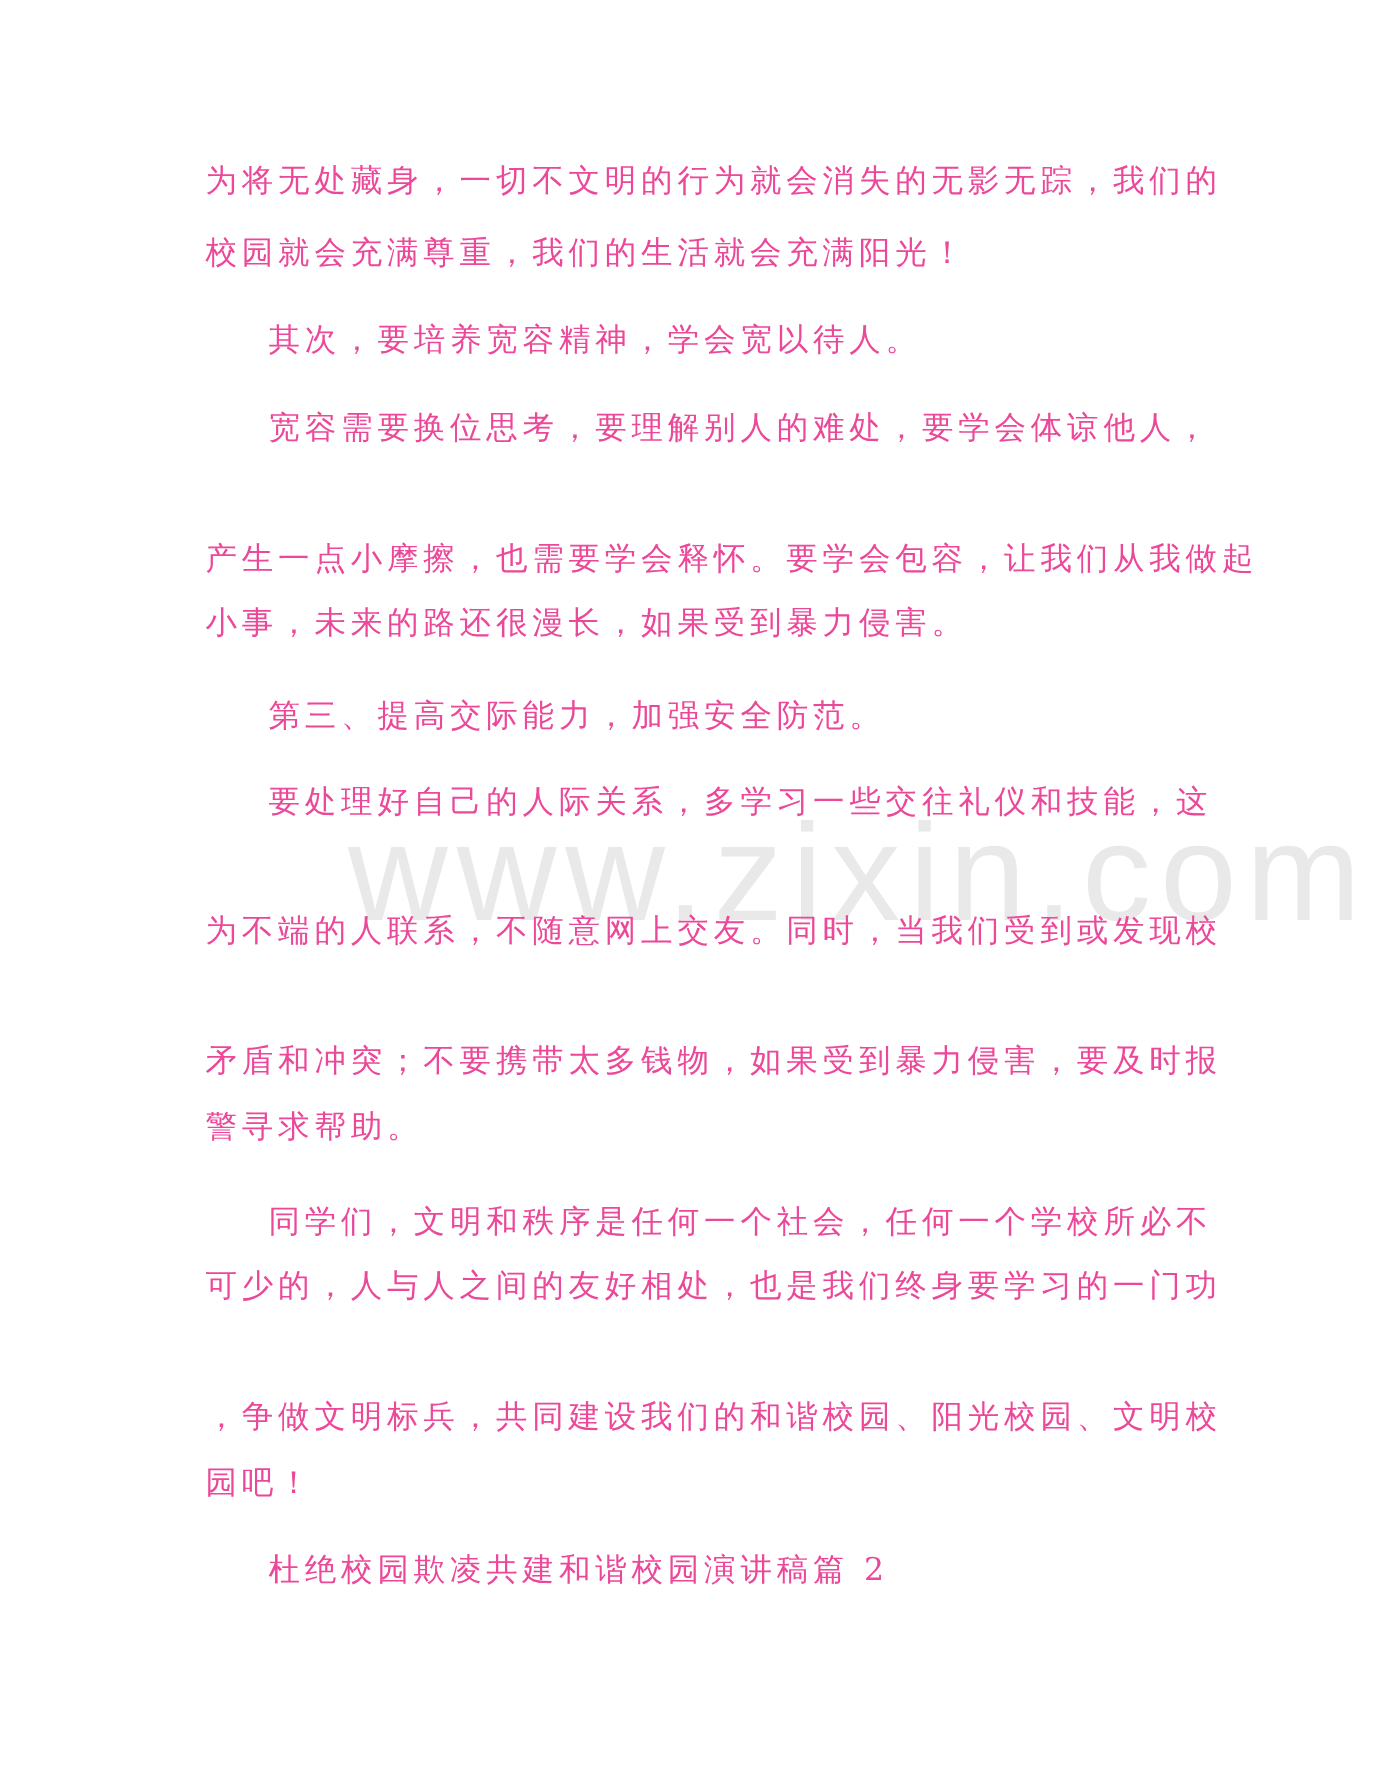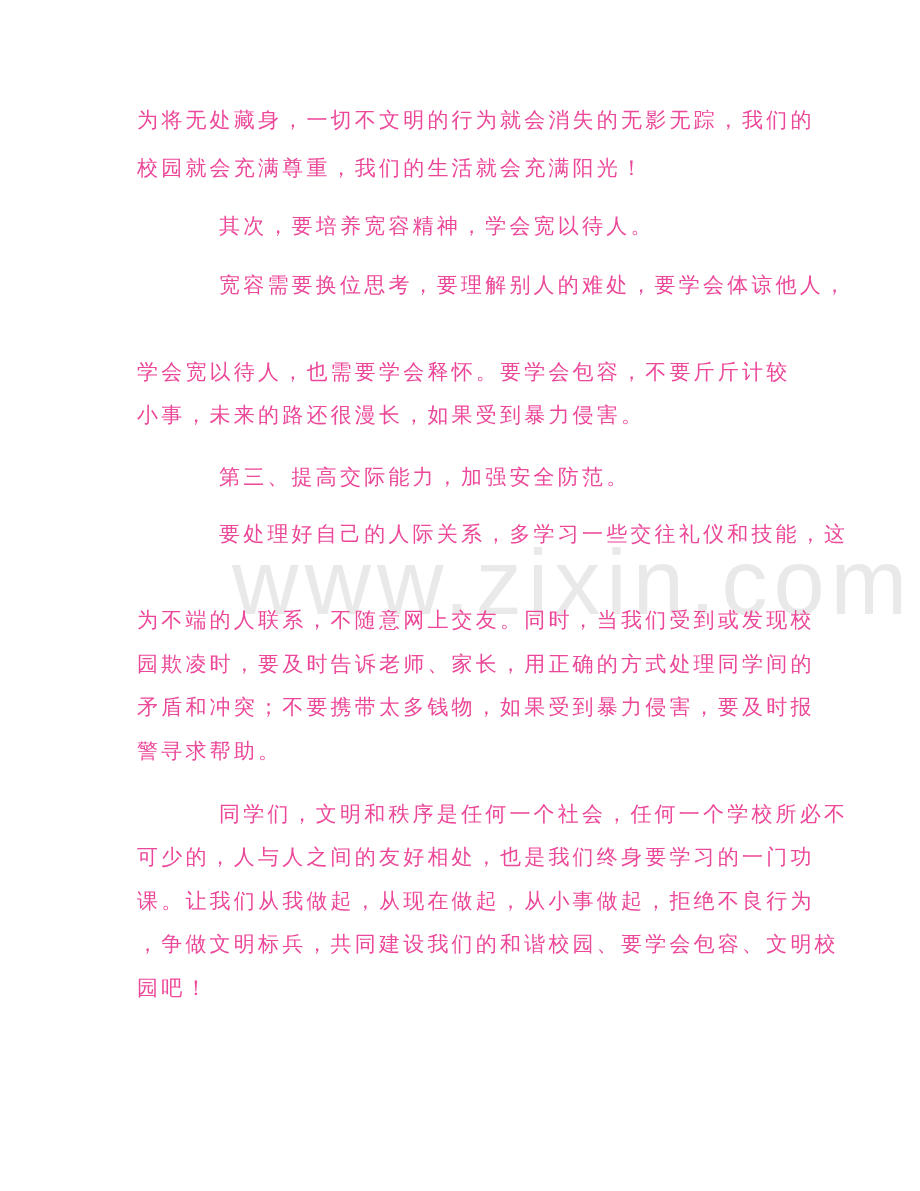--- a/index.html
+++ b/index.html
@@ -9,21 +9,21 @@
     position: absolute;
     left: 137px;
     width: 650px;
     font-family: "DejaVu Serif", "Liberation Serif", serif;
     font-size: 21px;
     color: #ec4899;
     white-space: nowrap;
     letter-spacing: 3.2px;
     line-height: 28px;
   }
-  .indent { left: 179px; margin-left: 40px; }
+  .indent { left: 179px; }
   .watermark {
     position: absolute;
     left: 232px;
     top: 530px;
     font-family: "Liberation Sans", "DejaVu Sans", sans-serif;
     font-size: 92px;
     color: #e9e9e9;
     letter-spacing: 6px;
     z-index: 0;
     white-space: nowrap;
@@ -35,30 +35,29 @@
 
 <div class="page">
   <div class="watermark">www.zixin.com.cn</div>
 
   <div class="line" style="top:106px">为将无处藏身，一切不文明的行为就会消失的无影无踪，我们的</div>
   <div class="line" style="top:154px">校园就会充满尊重，我们的生活就会充满阳光！</div>
 
   <div class="line indent" style="top:212px">其次，要培养宽容精神，学会宽以待人。</div>
 
   <div class="line indent" style="top:271px">宽容需要换位思考，要理解别人的难处，要学会体谅他人，</div>
-  <div class="line" style="top:358px">学会宽以待人，也需要学会释怀。要学会包容，不要斤斤计较</div>
+  <div class="line" style="top:358px">产生一点小摩擦，也需要学会释怀。要学会包容，让我们从我做起</div>
   <div class="line" style="top:401px">小事，未来的路还很漫长，如果受到暴力侵害。</div>
 
   <div class="line indent" style="top:463px">第三、提高交际能力，加强安全防范。</div>
 
   <div class="line indent" style="top:520px">要处理好自己的人际关系，多学习一些交往礼仪和技能，这</div>
   <div class="line" style="top:606px">为不端的人联系，不随意网上交友。同时，当我们受到或发现校</div>
-  <div class="line" style="top:650px">园欺凌时，要及时告诉老师、家长，用正确的方式处理同学间的</div>
   <div class="line" style="top:693px">矛盾和冲突；不要携带太多钱物，如果受到暴力侵害，要及时报</div>
   <div class="line" style="top:737px">警寻求帮助。</div>
 
   <div class="line" style="top:843px">可少的，人与人之间的友好相处，也是我们终身要学习的一门功</div>
   <div class="line indent" style="top:800px">同学们，文明和秩序是任何一个社会，任何一个学校所必不</div>
-  <div class="line" style="top:887px">课。让我们从我做起，从现在做起，从小事做起，拒绝不良行为</div>
-  <div class="line" style="top:930px">，争做文明标兵，共同建设我们的和谐校园、要学会包容、文明校</div>
+  <div class="line" style="top:930px">，争做文明标兵，共同建设我们的和谐校园、阳光校园、文明校</div>
   <div class="line" style="top:974px">园吧！</div>
 
+  <div class="line indent" style="top:1032px">杜绝校园欺凌共建和谐校园演讲稿篇 2</div>
 </div>
 
 </body></html>

